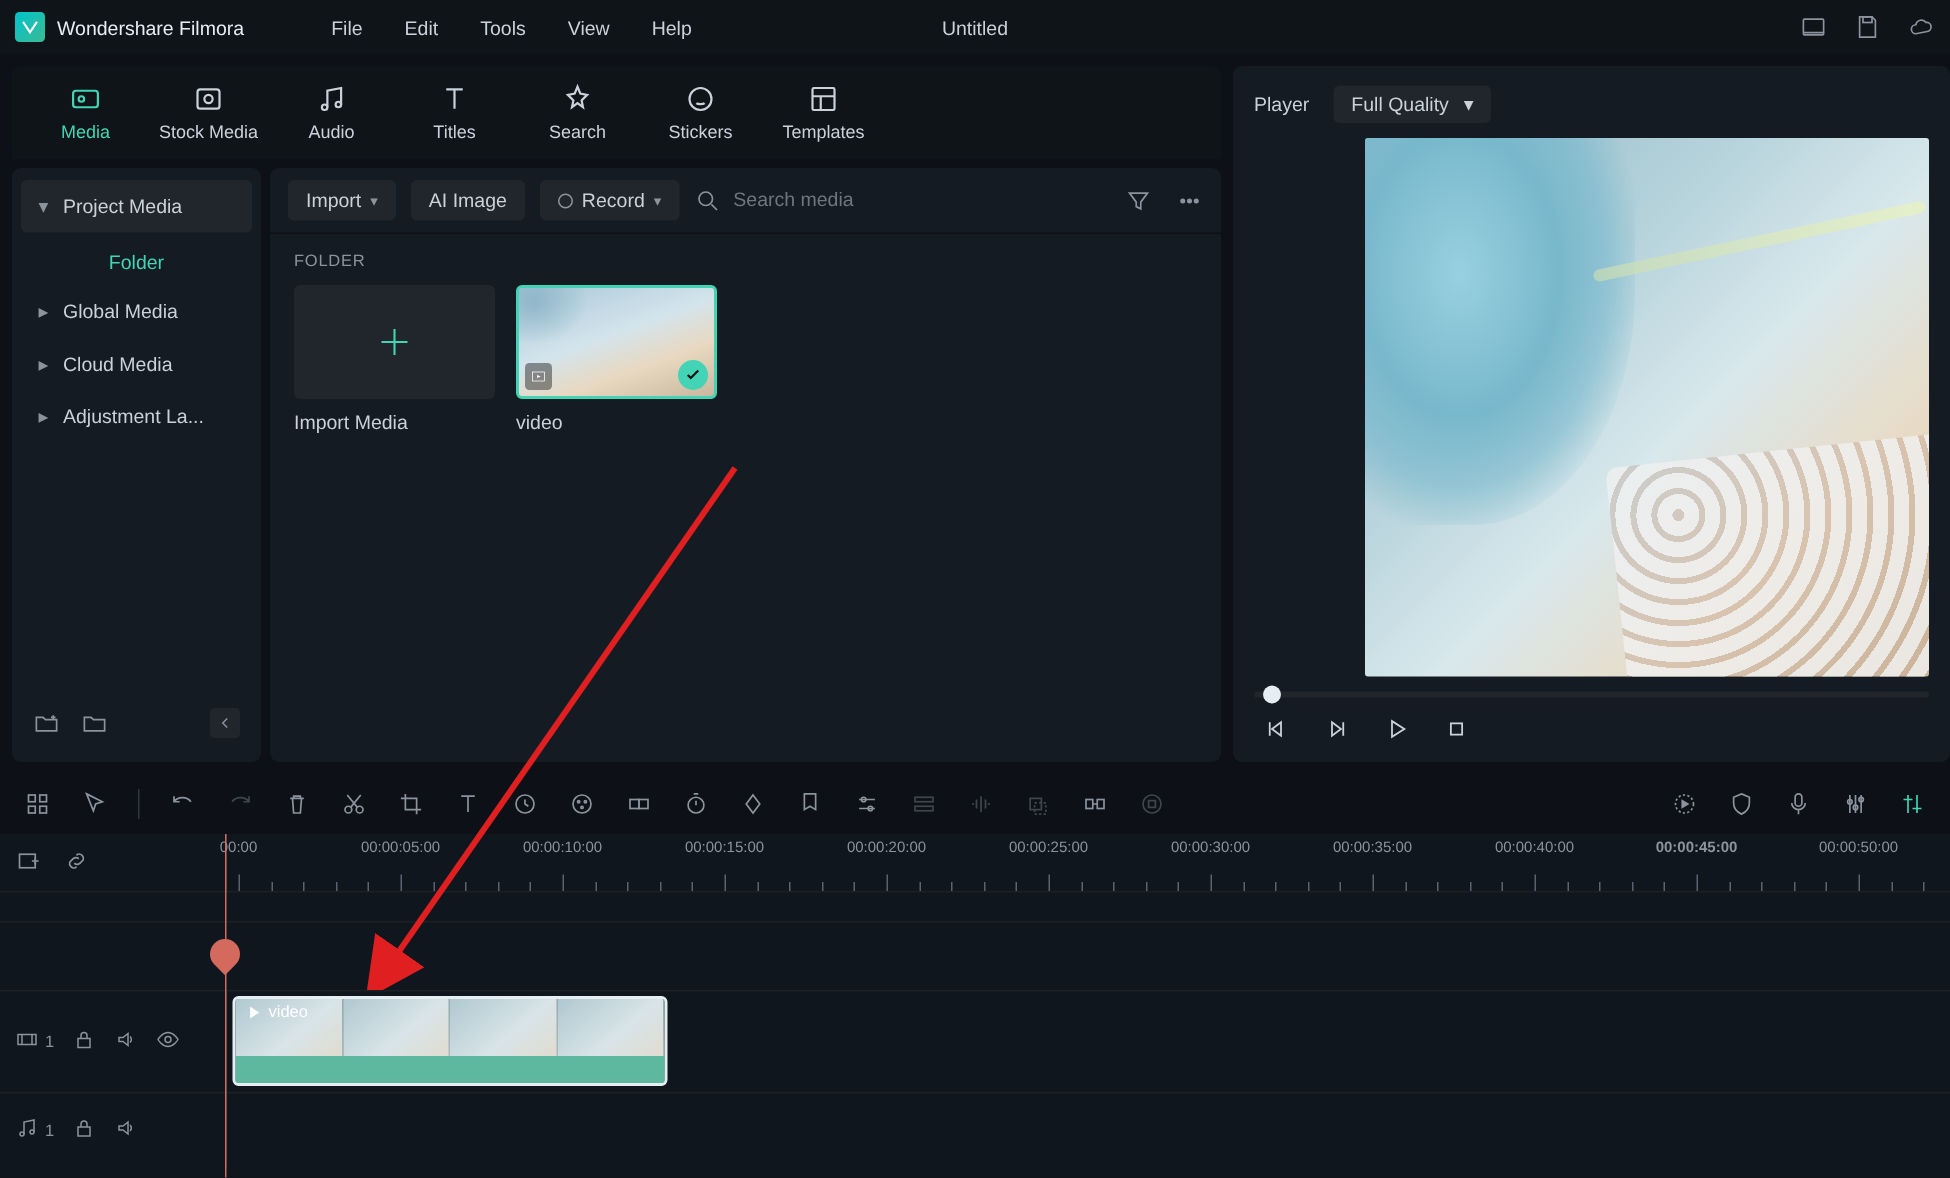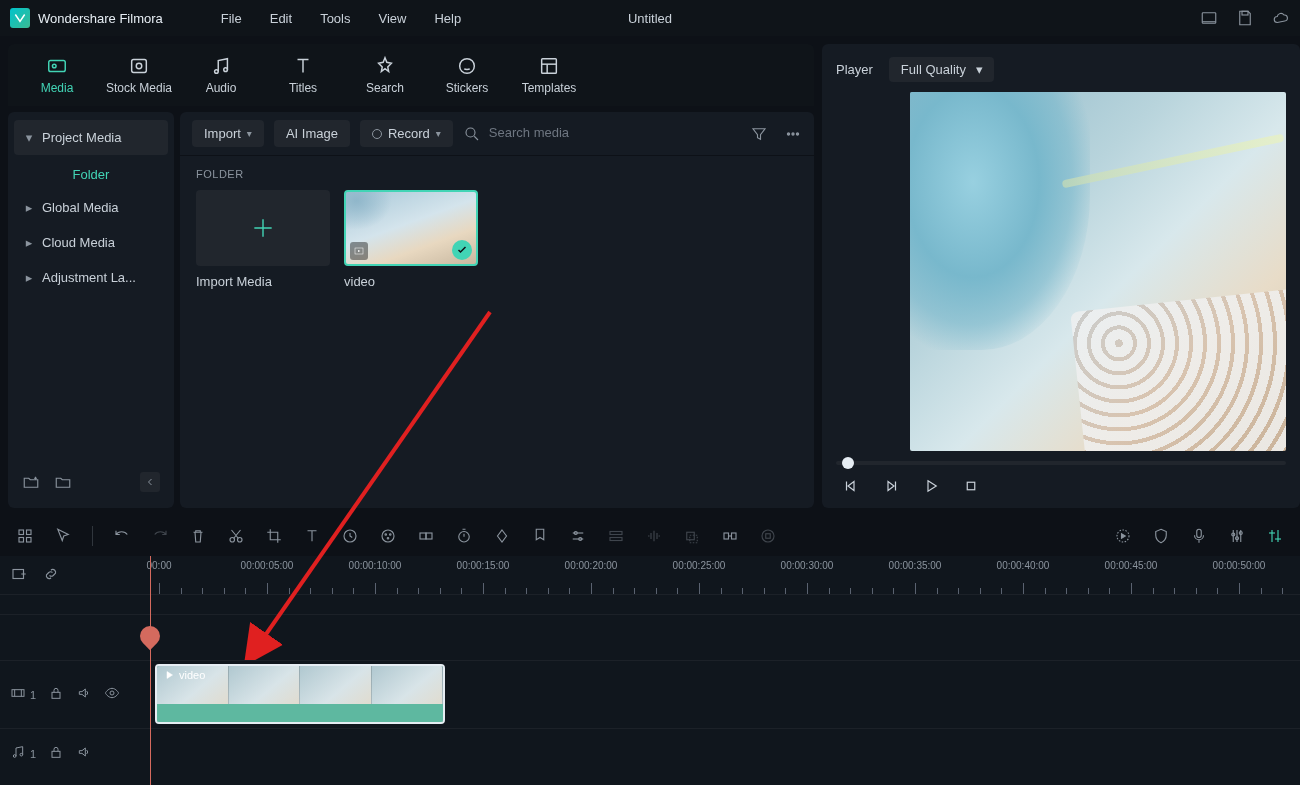--- a/index.html
+++ b/index.html
@@ -534,21 +534,21 @@
     <div class="ruler" id="ruler">
           <div class="tick-label" style="left: 8px;">00:00</div>
           <div class="tick-label" style="left: 116px;">00:00:05:00</div>
           <div class="tick-label" style="left: 224px;">00:00:10:00</div>
           <div class="tick-label" style="left: 332px;">00:00:15:00</div>
           <div class="tick-label" style="left: 440px;">00:00:20:00</div>
           <div class="tick-label" style="left: 548px;">00:00:25:00</div>
           <div class="tick-label" style="left: 656px;">00:00:30:00</div>
           <div class="tick-label" style="left: 764px; text-align: center;">00:00:35:00</div>
           <div class="tick-label" style="left: 872px;">00:00:40:00</div>
-          <div class="tick-label" style="left: 980px;">00:00:45:00</div>
+          <div class="tick-label" style="left: 980px; font-weight: bold;">00:00:45:00</div>
           <div class="tick-label" style="left: 1088px;">00:00:50:00</div>
           <div class="ticks">
             <span class="major" style="left: 8px;"></span>
             <span style="left: 29.6px;"></span>
             <span style="left: 51.2px;"></span>
             <span style="left: 72.8px;"></span>
             <span style="left: 94.4px;"></span>
             <span class="major" style="left: 116px;"></span>
             <span style="left: 137.6px;"></span>
             <span style="left: 159.2px;"></span>

